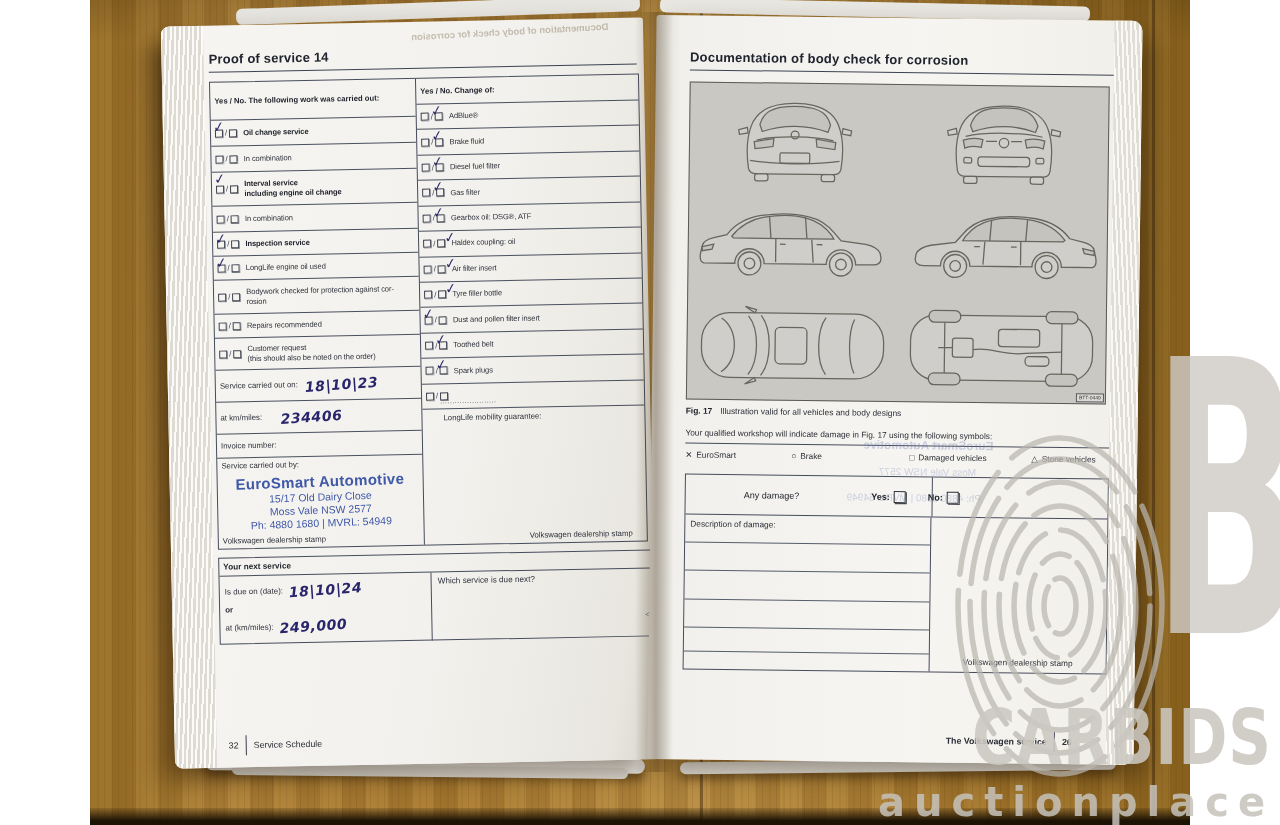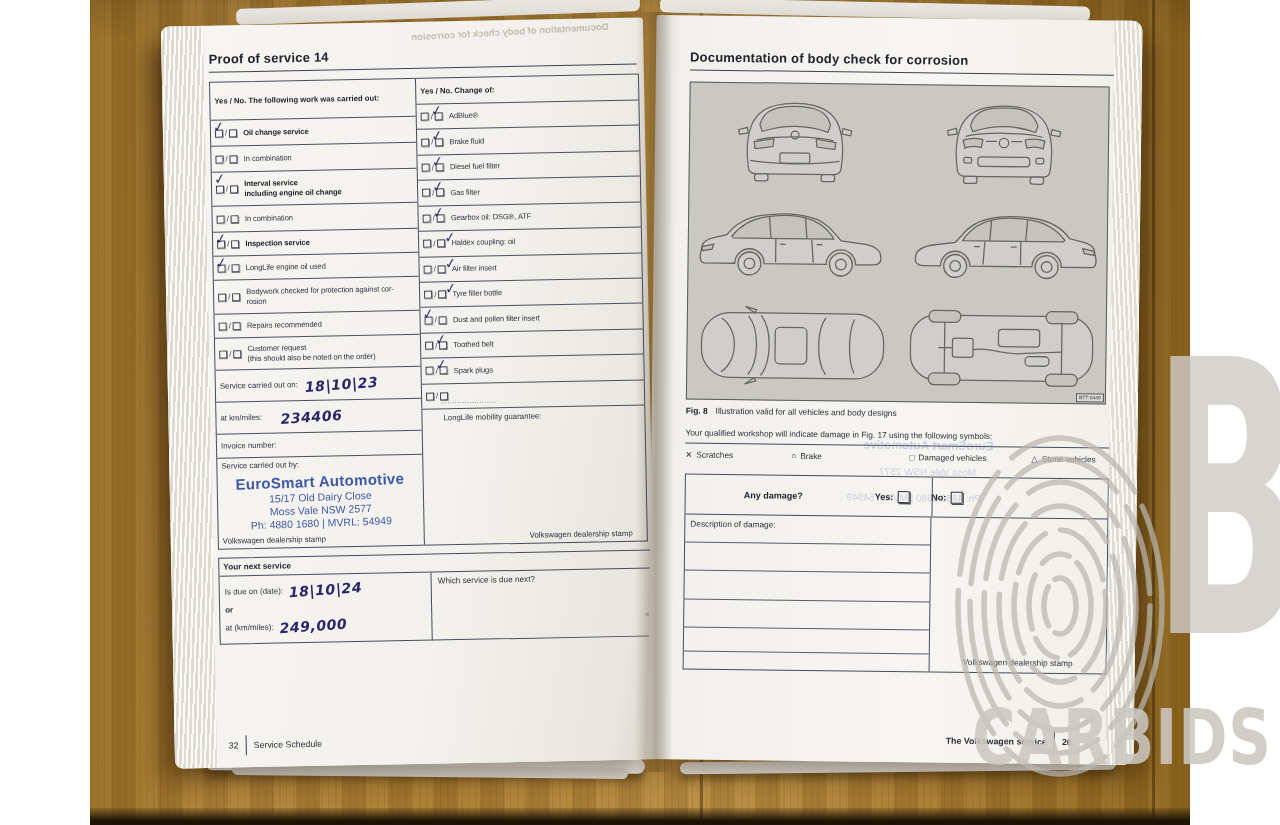--- a/index.html
+++ b/index.html
@@ -97,21 +97,21 @@
   .fig-cap{position:absolute;left:34px;top:390px;font-size:8.4px;color:#2b2e36;}
   .fig-cap b{margin-right:8px;color:#22252d;}
   .sym-intro{position:absolute;left:34px;top:412px;width:424px;font-size:8.3px;color:#2b2e36;border-bottom:1.1px solid #474c5c;padding-bottom:5px;}
   .sym-row{position:absolute;left:34px;top:434px;width:424px;display:flex;font-size:8.3px;color:#2b2e36;}
   .sym{display:flex;align-items:center;}
   .sym .g{margin-right:4px;font-size:8.5px;color:#2b2e36;}
   .sym-scr{width:106px;} .sym-den{width:118px;} .sym-pai{width:122px;} .sym-sto{flex:1;}
 
   .dmg-table{position:absolute;left:34px;top:458px;width:424px;height:196px;border:1.2px solid #474c5c;box-sizing:border-box;}
   .dmg-head{height:40px;border-bottom:1.1px solid #474c5c;display:flex;align-items:center;position:relative;box-sizing:border-box;}
-  .dmg-q{font-weight:bold;font-size:9px;color:#22252d;margin-left:58px;}
+  .dmg-q{font-weight:normal;font-size:9px;color:#22252d;margin-left:58px;}
   .yn{display:flex;align-items:center;font-weight:bold;font-size:9px;color:#22252d;}
   .yn .bigbox{display:inline-block;width:10px;height:10px;border:1.3px solid #2c2f3a;box-shadow:1.2px 1.2px 0 rgba(44,47,58,.85);margin-left:4px;}
   .yn-yes{margin-left:72px;} .yn-no{margin-left:22px;}
   .dmg-body{display:flex;height:calc(100% - 40px);}
   .dmg-desc{width:246px;border-right:1.1px solid #474c5c;box-sizing:border-box;position:relative;font-size:8.3px;color:#2b2e36;}
   .dmg-desc .dl{position:absolute;left:0;right:0;height:0;border-bottom:1px solid #585d6b;}
   .dmg-desc .cap{position:absolute;left:5px;top:4px;}
   .dmg-stampcell{flex:1;position:relative;}
   .dmg-stampcell .cap{position:absolute;left:0;right:0;bottom:5px;text-align:center;font-size:8.3px;color:#2b2e36;}
 
@@ -494,29 +494,29 @@
           <rect x="116" y="26" width="52" height="22" rx="4" fill="none"></rect>
           <path d="M84,52 C108,48 122,60 150,56 L196,54" fill="none"></path>
           <rect x="150" y="60" width="30" height="12" rx="5" fill="none"></rect>
           <path d="M40,50 h18" fill="none"></path>
         </g>
       </svg>
       <span class="fig-code">BTT-0449</span>
     </div>
 
     <div class="fig-cap">
-      <b>Fig. 8</b><span>Illustration valid for all vehicles and body designs</span>
+      <b>Fig. 17</b><span>Illustration valid for all vehicles and body designs</span>
     </div>
 
     <div class="sym-intro">Your qualified workshop will indicate damage in Fig. 17 using the following symbols:</div>
 
     <div class="sym-row">
       <span class="sym sym-scr">
         <span class="g">✕</span>
-        <span>Scratches</span>
+        <span>EuroSmart</span>
         </span>
       <span class="sym sym-den">
         <span class="g">○</span>
         <span>Brake</span>
         </span>
       <span class="sym sym-pai">
         <span class="g">□</span>
         <span>Damaged vehicles</span>
         </span>
       <span class="sym sym-sto">
@@ -575,14 +575,15 @@
         <ellipse cx="110" cy="180" rx="31" ry="52" stroke-dasharray="55 14 30 10"></ellipse>
         <ellipse cx="110" cy="180" rx="46" ry="76" stroke-dasharray="70 12 48 16"></ellipse>
         <ellipse cx="110" cy="180" rx="61" ry="100" stroke-dasharray="90 16 60 12"></ellipse>
         <ellipse cx="110" cy="180" rx="76" ry="124" stroke-dasharray="110 14 80 18"></ellipse>
         <ellipse cx="110" cy="180" rx="90" ry="147" stroke-dasharray="130 18 90 14"></ellipse>
         <ellipse cx="110" cy="180" rx="102" ry="168" stroke-dasharray="150 16 110 20"></ellipse>
       </g>
     </svg>
     <div class="wm-b">B</div>
     <div class="wm-brand">CARBIDS</div>
+    <div class="wm-tag">auctionplace</div>
   </div>
 </div>
 
 </body></html>

